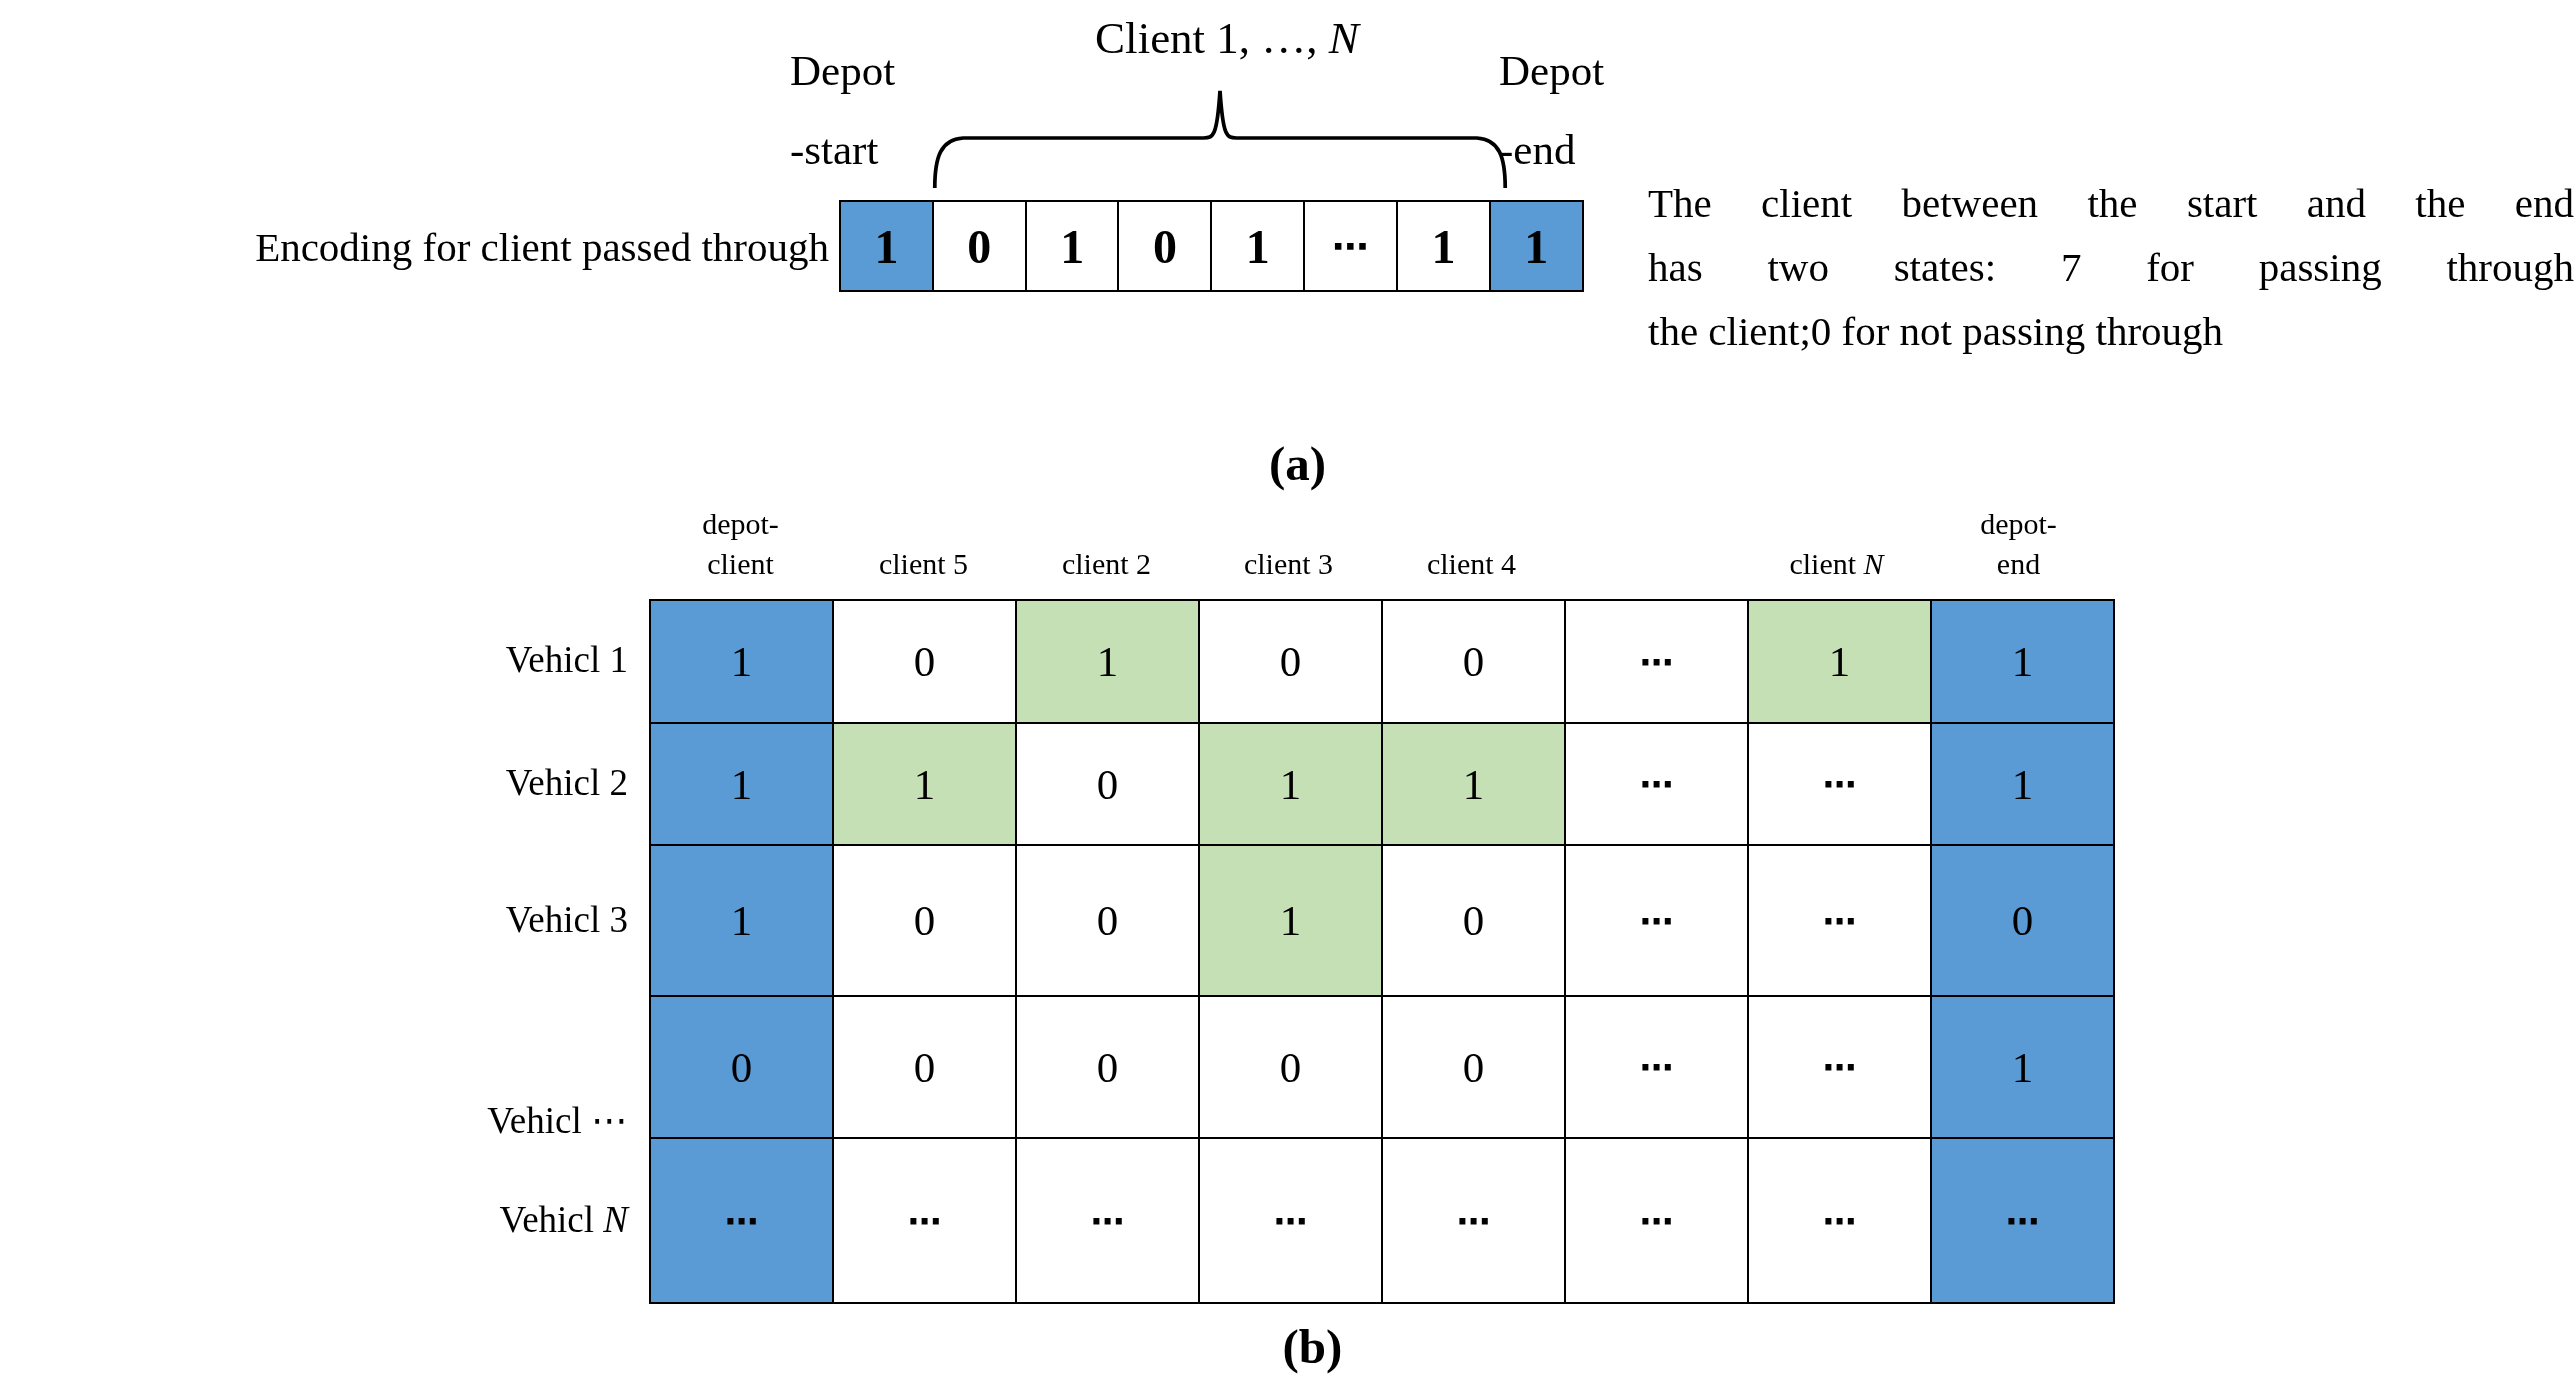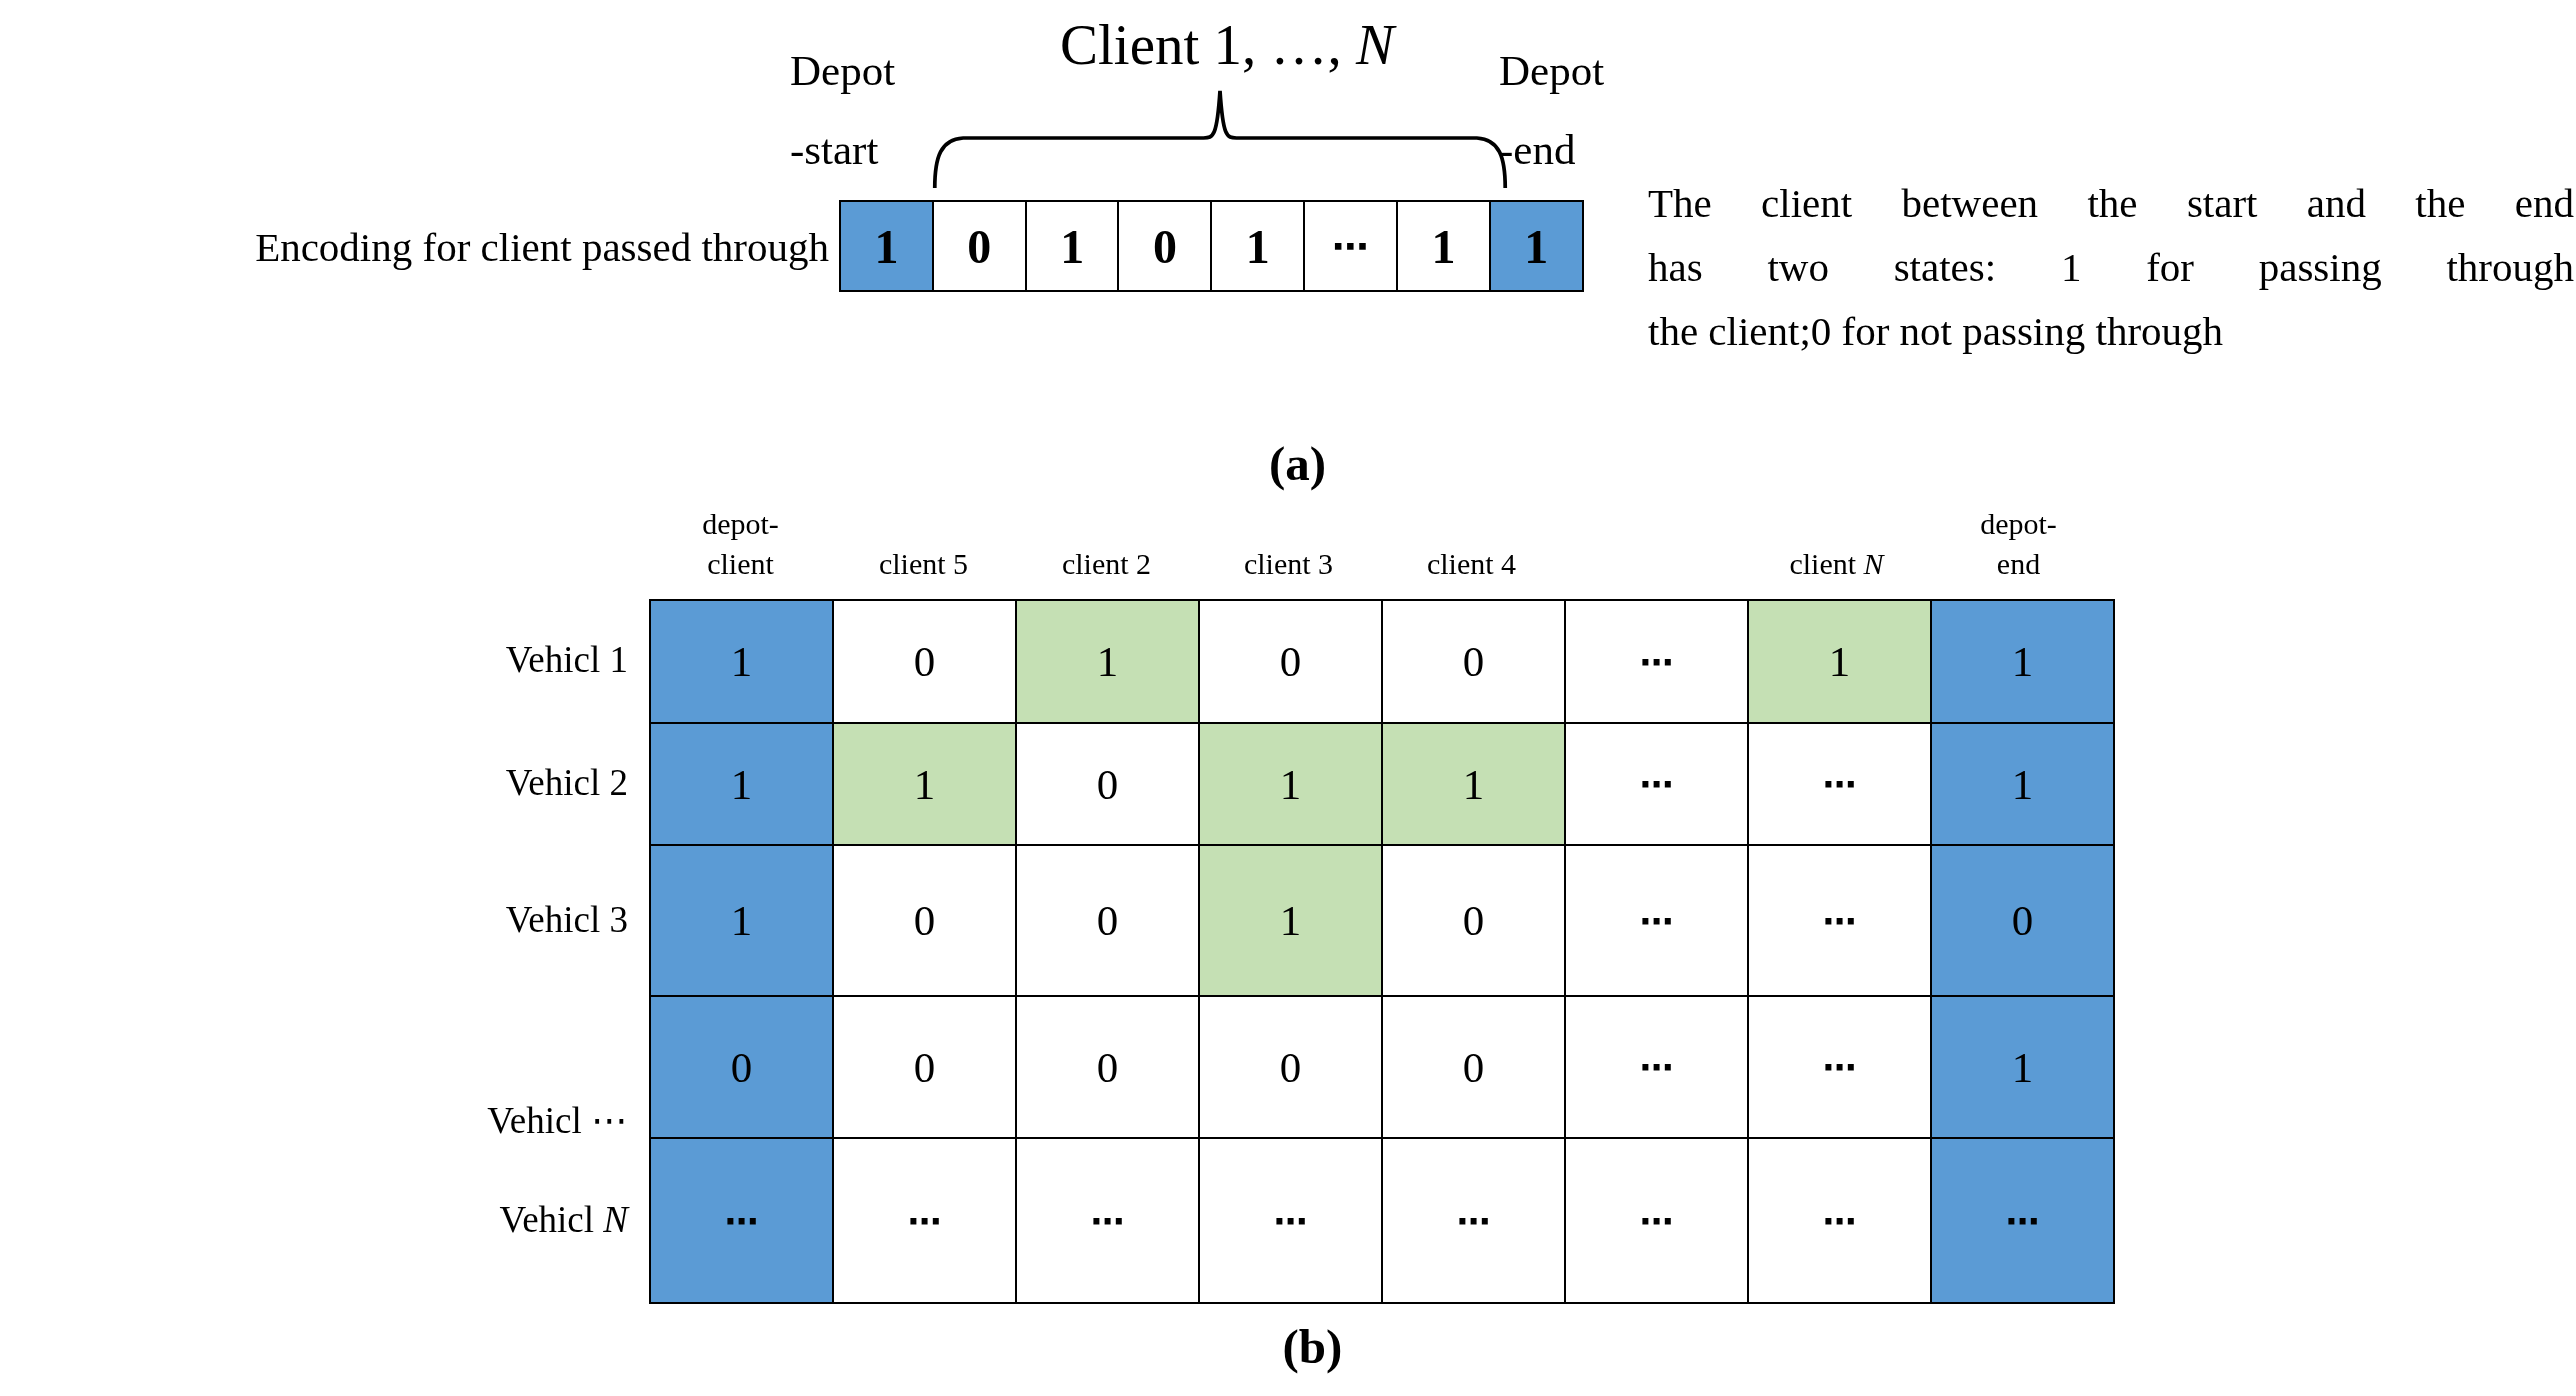--- a/index.html
+++ b/index.html
@@ -6,21 +6,21 @@
   #canvas{position:relative;width:2576px;height:1396px;background:#ffffff;
           font-family:"Liberation Serif",serif;color:#000;overflow:hidden;}
   .abs{position:absolute;}
 
   
   #caption-left{left:4px;top:222px;width:825px;text-align:right;
                 font-size:41px;line-height:51px;white-space:nowrap;}
   #depot-start-label{left:790px;top:31px;font-size:43px;line-height:79px;}
   #depot-end-label{left:1499px;top:31px;font-size:43px;line-height:79px;}
   #client-range-label{left:980px;top:12px;width:494px;text-align:center;
-                      font-size:57px;white-space:nowrap;}
+                      font-size:45px;white-space:nowrap;}
   #brace-svg{left:928px;top:82px;}
   #enc-row{left:839px;top:200px;display:flex;}
   .enc-cell{box-sizing:border-box;width:95px;height:92px;border:2.2px solid #000;
             margin-left:-2.2px;display:flex;align-items:center;justify-content:center;
             font-size:48px;font-weight:bold;background:#fff;
             font-family:"Liberation Serif","DejaVu Sans",serif;}
   .enc-cell:first-child{margin-left:0;}
   .enc-cell.dots{font-size:37px;font-family:"DejaVu Sans",sans-serif;}
   #note{left:1648px;top:171px;width:926px;font-size:41px;line-height:64px;}
   .note-line{text-align:justify;text-align-last:justify;white-space:normal;}
@@ -78,21 +78,21 @@
     <div class="enc-cell">1</div>
     <div class="enc-cell">0</div>
     <div class="enc-cell">1</div>
     <div class="enc-cell dots">⋯</div>
     <div class="enc-cell">1</div>
     <div class="enc-cell blue">1</div>
   </div>
 
   <div class="abs" id="note">
     <div class="note-line">The client between the start and the end</div>
-    <div class="note-line">has two states: 1 for passing through</div>
+    <div class="note-line">has two states: 7 for passing through</div>
     <div class="note-line last">the client;0 for not passing through</div>
   </div>
 
   <div class="abs fig-tag" id="tag-a">(a)</div>
 
   <div class="abs col-header" style="left:649px">
     <div><span>depot-</span></div>
     <div>client</div>
   </div>
   <div class="abs col-header" style="left:832px">

